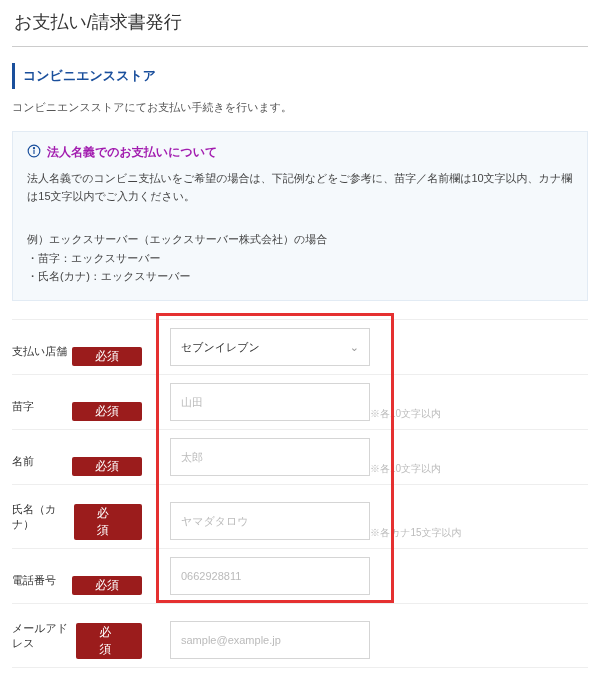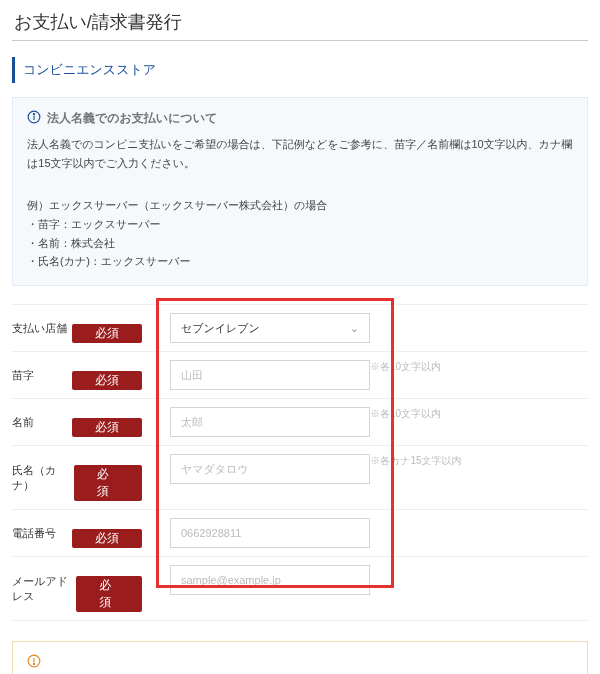--- a/index.html
+++ b/index.html
@@ -7,55 +7,55 @@
       font-family: "Hiragino Kaku Gothic ProN", "メイリオ", Meiryo, sans-serif;
       font-size: 12px;
       color: #333;
       background: #fff;
       width: 600px;
     }
     .wrap { padding: 10px 12px 18px; }
     .page-title {
       font-size: 18px;
       font-weight: normal;
-      padding: 0 0 6px 2px;
+      padding: 0 0 12px 2px;
       border-bottom: 1px solid #ccc;
       margin-bottom: 16px;
     }
     .subheading {
       border-left: 3px solid #1a4f9c;
       padding: 4px 8px;
       font-size: 13px;
-      font-weight: normal;
+      font-weight: bold;
       color: #1a4f9c;
       margin-bottom: 10px;
     }
     .intro { font-size: 11px; color: #555; line-height: 1.6; margin-bottom: 14px; }
     .notice {
       background: #f5f9fc;
       border: 1px solid #e2ebf4;
       padding: 12px 14px 14px;
       margin-bottom: 18px;
     }
     .notice-title {
-      color: #737373;
+      color: #a21caf;
       font-weight: bold;
       font-size: 12px;
       display: flex;
       align-items: center;
       gap: 6px;
       margin-bottom: 8px;
     }
     .notice-title svg { width: 14px; height: 14px; flex: 0 0 14px; }
     .notice-body { font-size: 11px; color: #444; line-height: 1.7; }
     .notice-body .ex { margin-top: 24px; }
     .form-area { position: relative; }
     .row {
       display: flex;
-      align-items: flex-start;
+      align-items: flex-end;
       border-top: 1px solid #eee;
       min-height: 44px;
       padding: 8px 0;
     }
     .row:last-of-type { border-bottom: 1px solid #eee; }
     .label {
       width: 140px;
       font-size: 11px;
       color: #333;
       display: flex;
@@ -70,21 +70,21 @@
       padding: 1px 23px;
       border-radius: 2px;
       margin-top: 11px;
     }
     .field {
       width: 200px;
       margin-left: 18px;
     }
     .field input, .field .select {
       width: 100%;
-      height: 30px;
+      height: 38px;
       border: 1px solid #d5d5d5;
       background: #fff;
       font-size: 11px;
       padding: 0 10px;
       color: #333;
     }
     .field input::placeholder { color: #bbb; }
     .select {
       display: flex;
       align-items: center;
@@ -122,39 +122,39 @@
   </style>
 </head>
 <body>
 
 <div class="wrap">
   <h1 class="page-title">お支払い/請求書発行</h1>
 
   <div class="subheading">コンビニエンスストア</div>
 
   <div class="intro">
+    <div>コンビニエンスストアにてお支払い手続きを行います。</div>
   </div>
 
   <div class="notice">
     <div class="notice-title">
       <span>
         <svg viewBox="0 0 24 24" fill="none" stroke="#1a4f9c" stroke-width="2">
             <circle cx="12" cy="12" r="10"></circle>
             <line x1="12" y1="10" x2="12" y2="17"></line>
             <circle cx="12" cy="7" r="1" fill="#1a4f9c"></circle>
           </svg>
       </span>
       <span>法人名義でのお支払いについて</span>
     </div>
     <div class="notice-body">
       <div>法人名義でのコンビニ支払いをご希望の場合は、下記例などをご参考に、苗字／名前欄は10文字以内、カナ欄は15文字以内でご入力ください。</div>
       <div class="ex">
         <div>例）エックスサーバー（エックスサーバー株式会社）の場合</div>
         <div>・苗字：エックスサーバー</div>
-        <div>・名前：株式会社</div>
         <div>・氏名(カナ)：エックスサーバー</div>
       </div>
     </div>
   </div>
 
   <div class="form-area">
     <div class="hl-box" style="left:144px; top:-6px; width:238px; height:290px;"></div>
 
     <div class="row">
       <div class="label">

